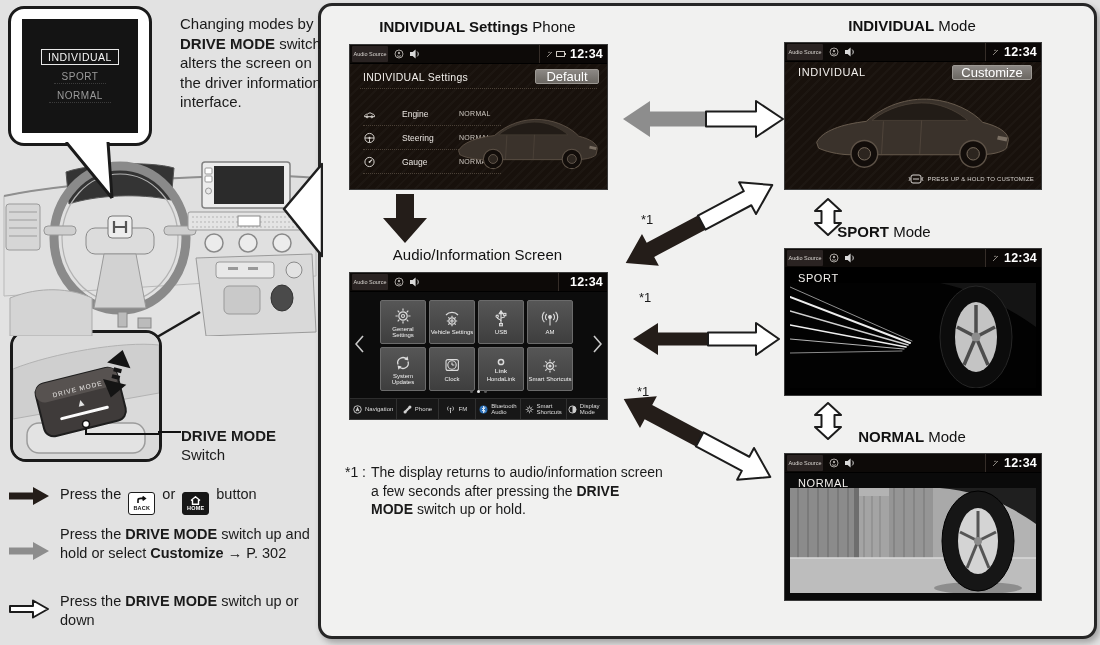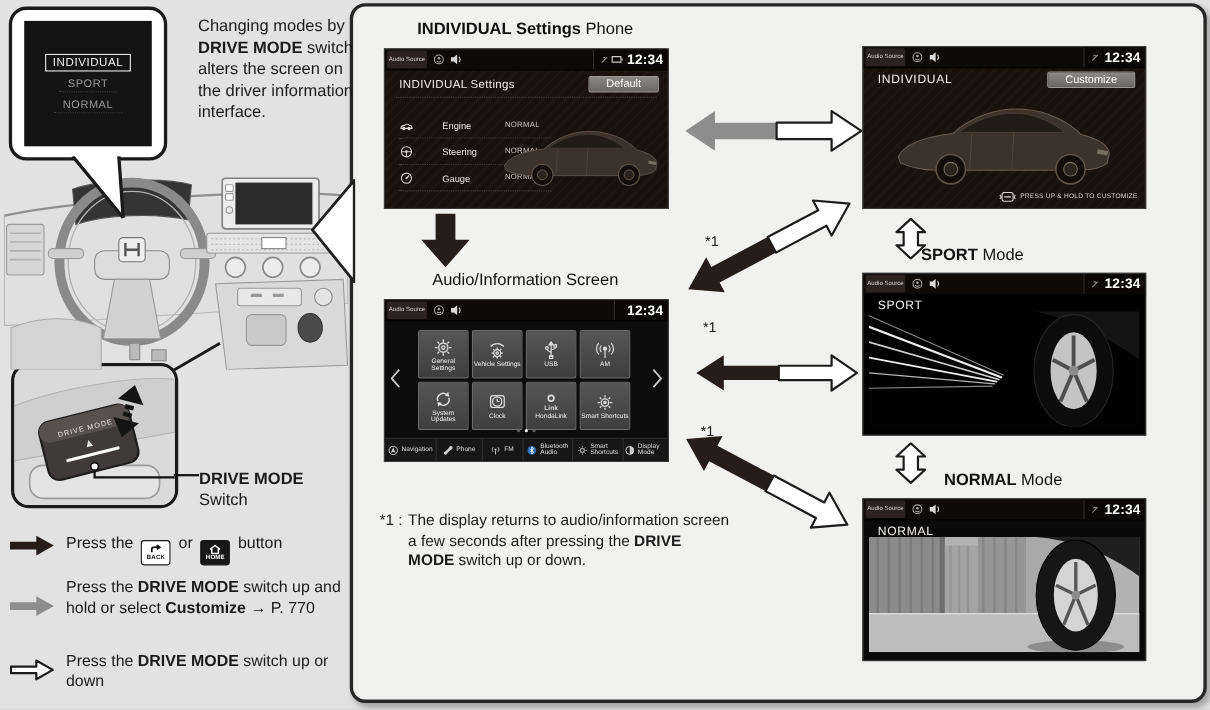--- a/index.html
+++ b/index.html
@@ -37,21 +37,21 @@
   .tb-ic{margin-left:6px;}
   .tb-right{margin-left:auto;display:flex;align-items:center;height:100%;border-left:1px solid #352d28;padding-left:6px;background:#0a0706;}
   .tb-time{font-size:12.5px;font-weight:bold;color:#fff;margin:0 4px 0 5px;letter-spacing:.2px;}
   .batt{width:7px;height:4px;border:1px solid #cfcac4;border-radius:.5px;margin-left:3px;position:relative;}
   .batt:after{content:"";position:absolute;right:-2px;top:1px;width:1.5px;height:2px;background:#cfcac4;}
 
   
   .scr1-titlerow{position:absolute;left:13px;right:8px;top:24px;display:flex;align-items:center;}
   .scr1-title{font-size:10.5px;color:#f0ede9;letter-spacing:.3px;}
   .btn-grey{margin-left:auto;width:62px;height:13px;background:linear-gradient(#8c8884,#6b6762);
-            border:1px solid #9c9893;border-radius:2px;color:#fff;font-size:10px;
+            border:1px solid #9c9893;border-radius:2px;color:#fff;font-size:13px;
             display:flex;align-items:center;justify-content:center;}
   .scr1-sep{position:absolute;left:10px;right:10px;top:43px;border-top:1px dotted #4a4036;}
   .scr1-rows{position:absolute;left:13px;top:57px;width:138px;}
   .srow{position:relative;height:23px;display:flex;align-items:center;border-bottom:1px dotted #4a4036;}
   .srow .lbl{font-size:8.5px;color:#e9e5e1;margin-left:6px;padding-left:20px;}
   .srow .val{position:absolute;left:96px;font-size:7px;color:#cfc9c2;letter-spacing:.3px;}
   .scr1-car{position:absolute;right:2px;bottom:4px;}
 
   
   .mode-label{position:absolute;left:13px;top:23px;font-size:11px;color:#f3f0ed;letter-spacing:.6px;}
@@ -210,38 +210,41 @@
       </span>
       <span>button</span>
     </div>
   </div>
 
   <div class="legend-row" style="left:9px;top:525px">
     <svg width="42" height="22" viewBox="0 0 42 22" style="margin-top:15px">
       <polygon points="0,7.5 24,7.5 24,2 40,11 24,20 24,14.5 0,14.5" fill="#8d8d8d"></polygon>
     </svg>
     <div style="width:258px">
-      <span>Press the </span><b>DRIVE MODE</b><span> switch up and hold or select </span><b>Customize</b><b> → </b><span>P. 770</span>
+      <span>Press the </span><b>DRIVE MODE</b><span> switch up and hold or select </span><b>Customize</b><b> → </b><span>P. 302</span>
     </div>
   </div>
 
   <div class="legend-row" style="left:9px;top:592px">
     <svg width="42" height="22" viewBox="0 0 42 22" style="margin-top:6px">
       <polygon points="1,8 24,8 24,2.5 39,11 24,19.5 24,14 1,14" fill="#fff" stroke="#1c1c1c" stroke-width="2" stroke-linejoin="round"></polygon>
     </svg>
     <div style="width:258px">
       <span>Press the </span><b>DRIVE MODE</b><span> switch up or down</span>
     </div>
   </div>
 
   <div class="sec-title" style="left:349px;top:18px;width:257px">
     <b>INDIVIDUAL Settings</b><span> Phone</span>
   </div>
   <div class="sec-title" style="left:343px;top:246px;width:269px">
     <span style="font-weight:500">Audio/Information Screen</span>
+  </div>
+  <div class="sec-title" style="left:784px;top:17px;width:256px">
+    <b>INDIVIDUAL</b><span> Mode</span>
   </div>
   <div class="sec-title" style="left:756px;top:223px;width:256px">
     <b>SPORT</b><span> Mode</span>
   </div>
   <div class="sec-title" style="left:784px;top:428px;width:256px">
     <b>NORMAL</b><span> Mode</span>
   </div>
 
   <div class="scr" style="left:349px;top:44px;width:257px;height:144px">
     <div class="topbar">
@@ -471,21 +474,21 @@
             <circle cx="5" cy="5" r="4" fill="none" stroke="#cfcfcf"></circle>
             <path d="M5,1 A4,4 0 0 1 5,9 Z" fill="#cfcfcf"></path>
           </svg>
         <span class="blabel w2">Display Mode</span>
       </div>
     </div>
   </div>
 
   <div id="footnote" class="abs">
     <span class="fn-marker">*1 :</span>
-    <span><span>The display returns to audio/information screen a few seconds after pressing the </span><b>DRIVE MODE</b><span> switch up or down.</span></span>
+    <span><span>The display returns to audio/information screen a few seconds after pressing the </span><b>DRIVE MODE</b><span> switch up or hold.</span></span>
   </div>
 
   <div class="scr" style="left:784px;top:42px;width:256px;height:146px">
     <div class="topbar">
       <div class="audiosrc">Audio Source</div>
       <svg class="tb-ic" width="10" height="10" viewBox="0 0 10 10">
           <circle cx="5" cy="5" r="4" fill="none" stroke="#a8a4a0"></circle>
           <circle cx="5" cy="4" r="1.2" fill="#a8a4a0"></circle>
           <path d="M3,6.5 C4,7.6 6,7.6 7,6.5" stroke="#a8a4a0" fill="none"></path>
         </svg>

